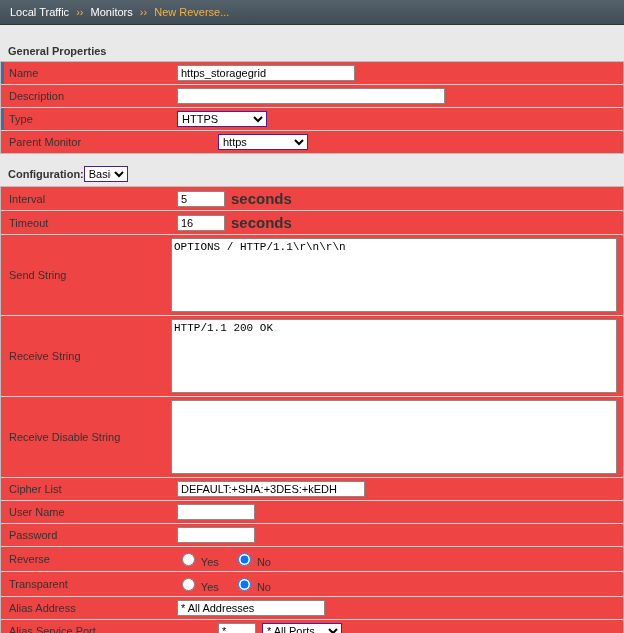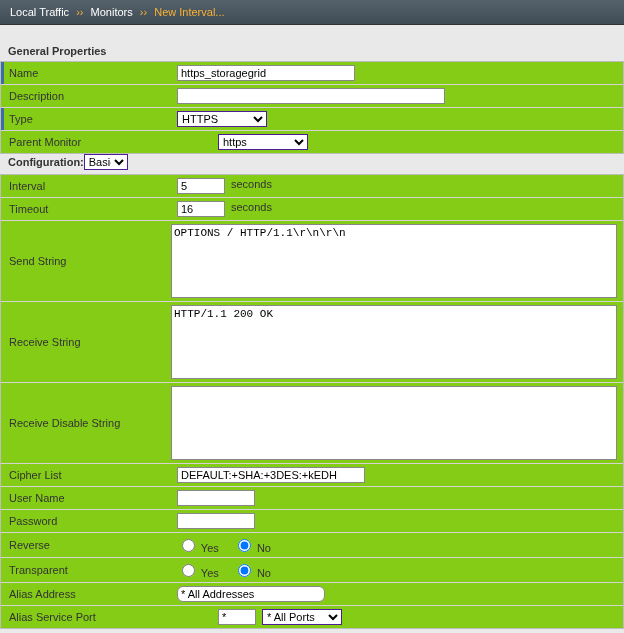--- a/index.html
+++ b/index.html
@@ -3,43 +3,43 @@
 <meta charset="utf-8">
 <style>
 html,body{margin:0;padding:0;font-family:Arial,Helvetica,sans-serif;font-size:11px;color:#333;background:#e9e9e9;}
 .page{width:624px;background:#e9e9e9;}
 .topbar{background:#4a5863;background:linear-gradient(#56626b,#3f4b55);color:#fff;padding:6px 10px;font-size:11px;border-bottom:1px solid #333;}
 .topbar a{color:#fff;text-decoration:none;}
 .topbar .sep{color:#f9b233;padding:0 4px;}
 .topbar .current{color:#f9b233;}
 .gap{height:18px;}
 .section-title{font-weight:bold;font-size:11px;padding:2px 3px 4px 8px;}
-.panel{border:1px solid #bdbdbd;background:#84cc16;}
+.panel{border:1px solid #bdbdbd;background:#ef4444;margin-bottom:12px;}
 .row{display:flex;border-bottom:1px solid #d4d4d4;}
 .row:last-child{border-bottom:none;gap:41px;}
 .row .label-cell{width:170px;padding:5px 8px;box-sizing:border-box;color:#333;display:flex;align-items:center;position:relative;}
 .row .label-cell.required::before{content:"";position:absolute;left:0;top:0;bottom:0;width:3px;background:#3b6ea5;}
-.row .field-cell{flex:1;padding:3px 6px;display:flex;align-items:flex-start;gap:6px;}
+.row .field-cell{flex:1;padding:3px 6px;display:flex;align-items:center;gap:6px;}
 input[type=text],input[type=password]{font-family:Arial;font-size:11px;padding:1px 3px;border:1px solid #888;background:#fff;}
 select{font-family:Arial;font-size:11px;border:1px solid #4c1d95;background:#fff;}
 textarea{font-family:"Courier New",monospace;font-size:11px;border:1px solid #888;background:#fff;resize:none;width:440px;height:68px;padding:2px;}
 .config-line{display:flex;align-items:center;padding:0 0 4px 8px;font-weight:bold;}
 .radio-group label{font-weight:normal;margin-right:8px;}
-.suffix{font-size:11px;color:#333;}
+.suffix{font-size:15px;color:#333;font-weight:bold;}
 </style>
 </head>
 <body>
 <div class="page">
 
 <div class="topbar">
   <a href="#">Local Traffic</a>
   <span class="sep">››</span>
   <a href="#">Monitors</a>
   <span class="sep">››</span>
-  <span class="current">New Interval...</span>
+  <span class="current">New Reverse...</span>
 </div>
 
 <div class="gap"></div>
 
 <div class="section-title">General Properties</div>
 <div class="panel">
 
   <div class="row">
     <div class="label-cell required">Name</div>
     <div class="field-cell">
@@ -153,21 +153,21 @@
     <div class="label-cell">Transparent</div>
     <div class="field-cell radio-group">
       <label><input type="radio" name="trans" style=""> <span>Yes</span></label>
       <label><input type="radio" name="trans" checked="" style=""> <span>No</span></label>
     </div>
   </div>
 
   <div class="row">
     <div class="label-cell">Alias Address</div>
     <div class="field-cell">
-      <input type="text" style="width: 140px; border-radius: 6px;" value="* All Addresses">
+      <input type="text" style="width: 140px;" value="* All Addresses">
     </div>
   </div>
 
   <div class="row">
     <div class="label-cell">Alias Service Port</div>
     <div class="field-cell">
       <input type="text" style="width: 30px;" value="*">
       <select style="width:80px">
         <option>* All Ports</option>
       </select>

